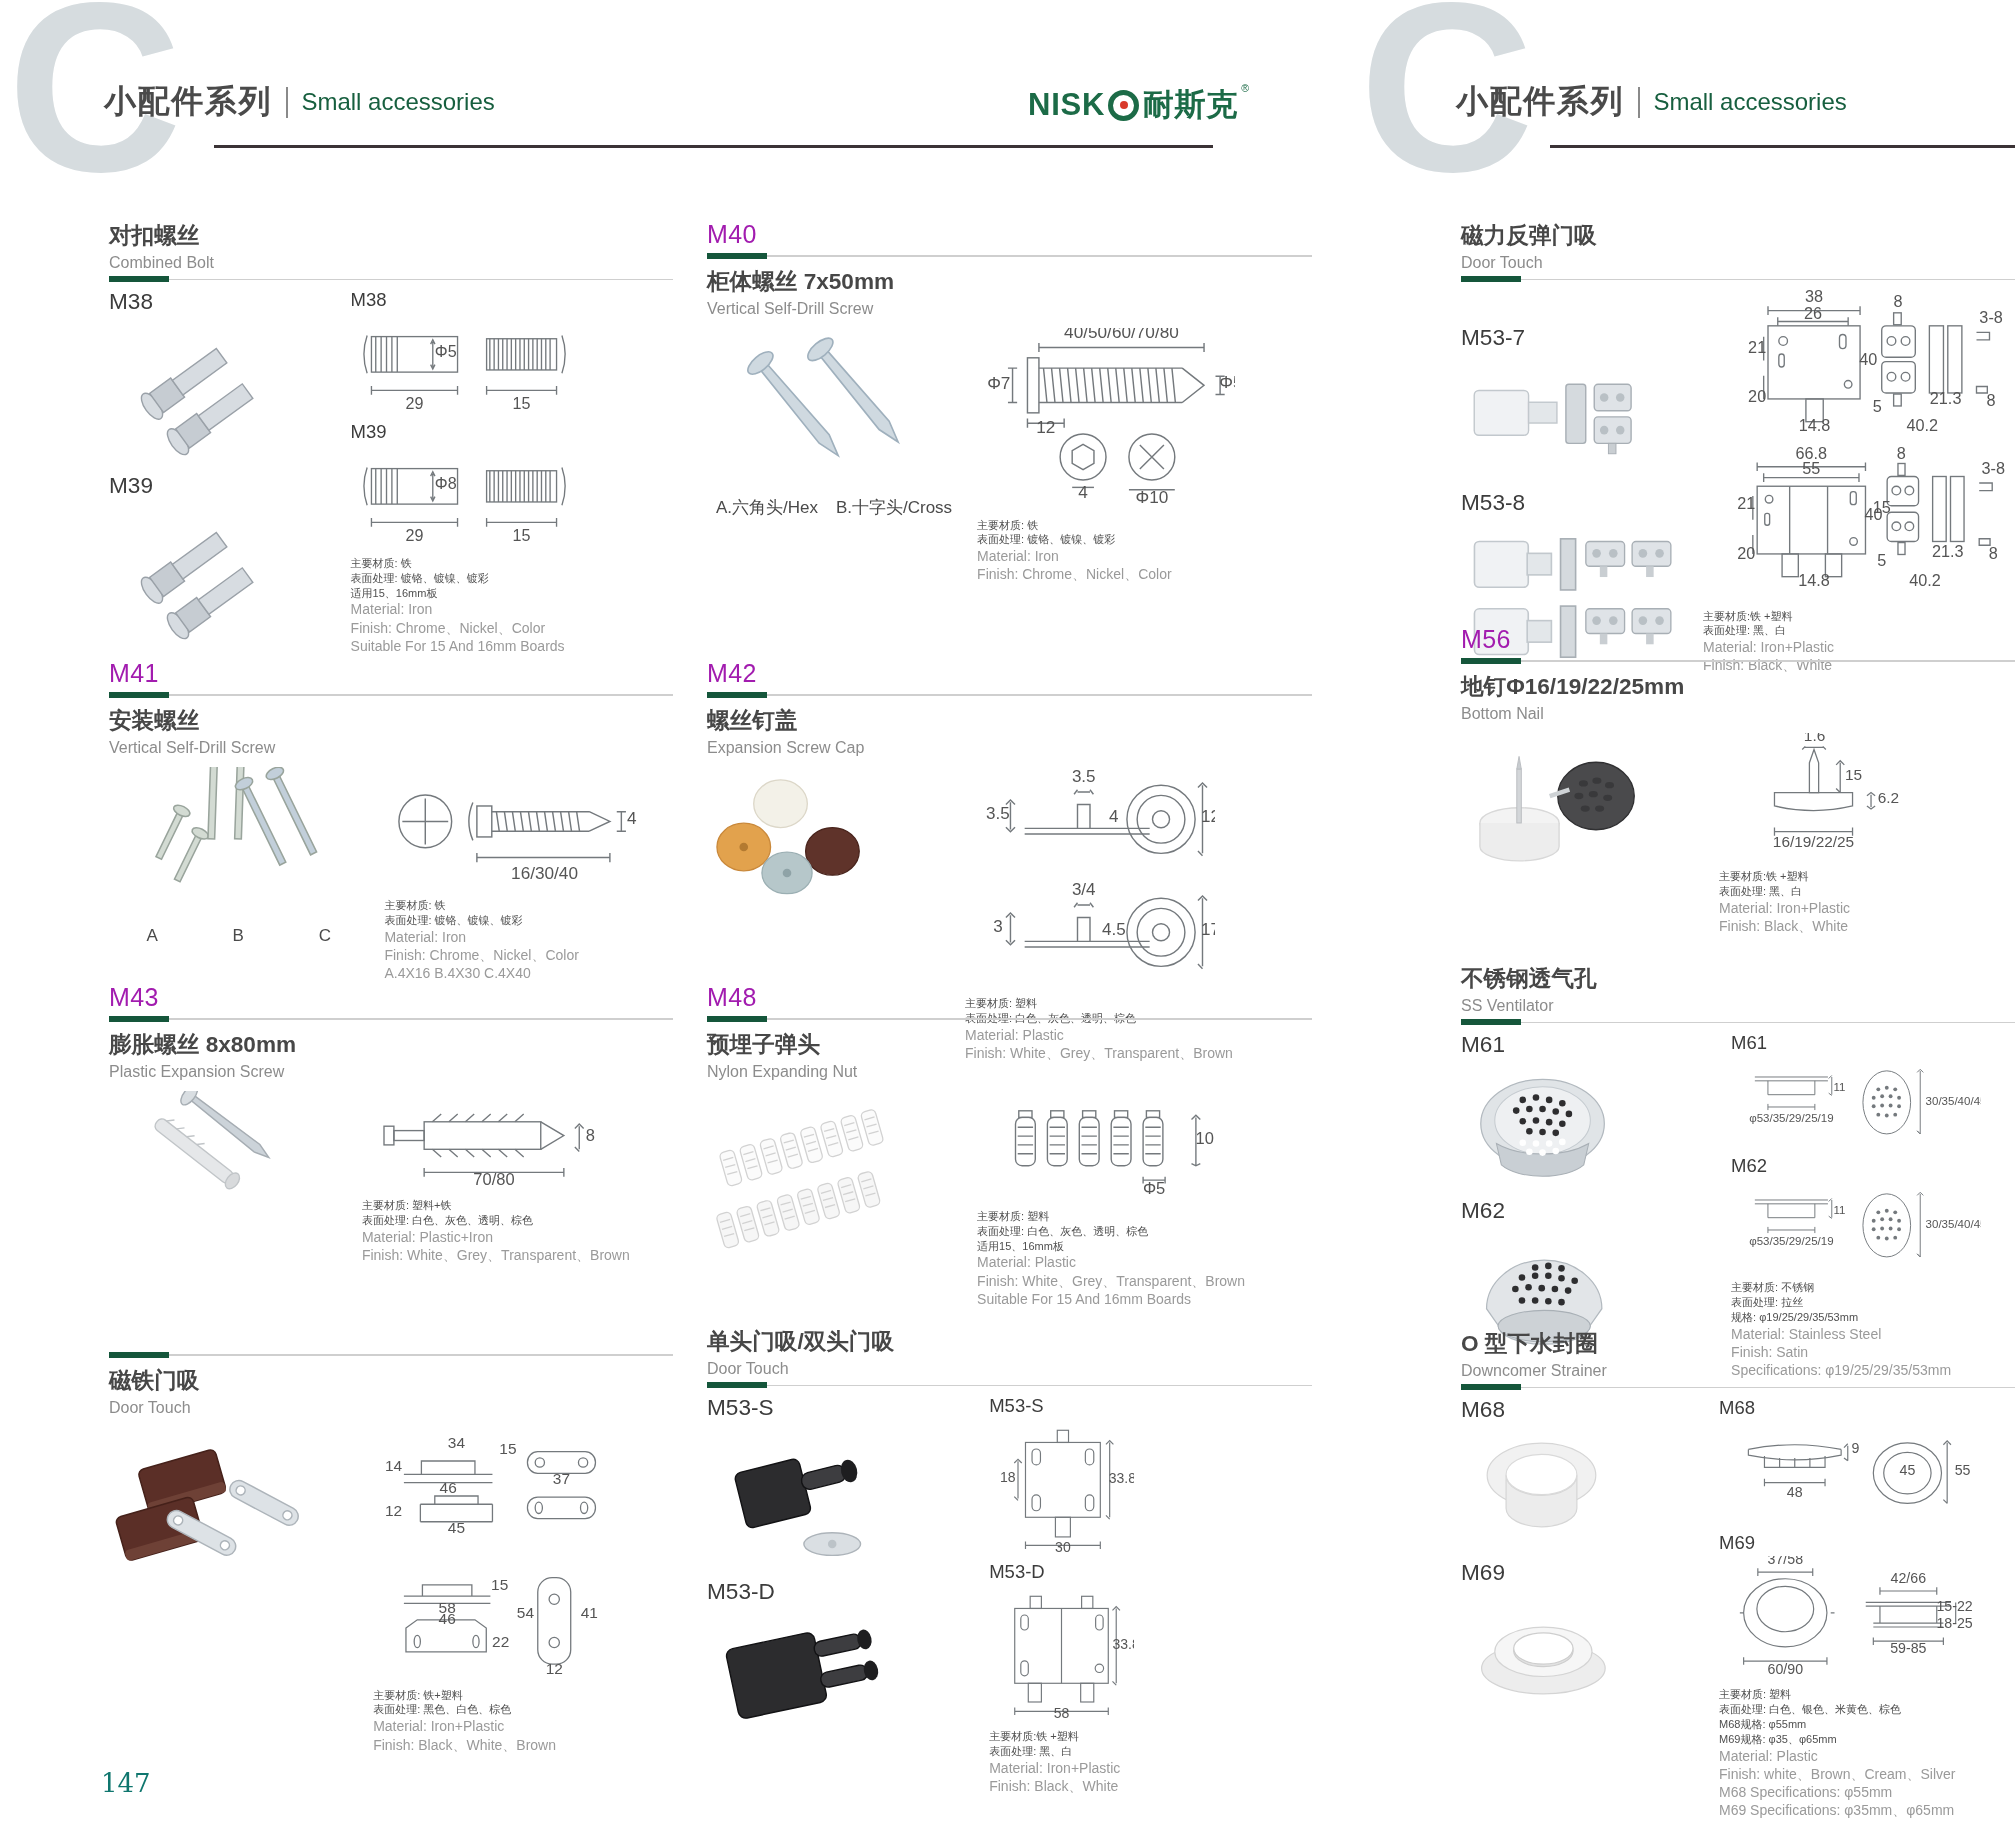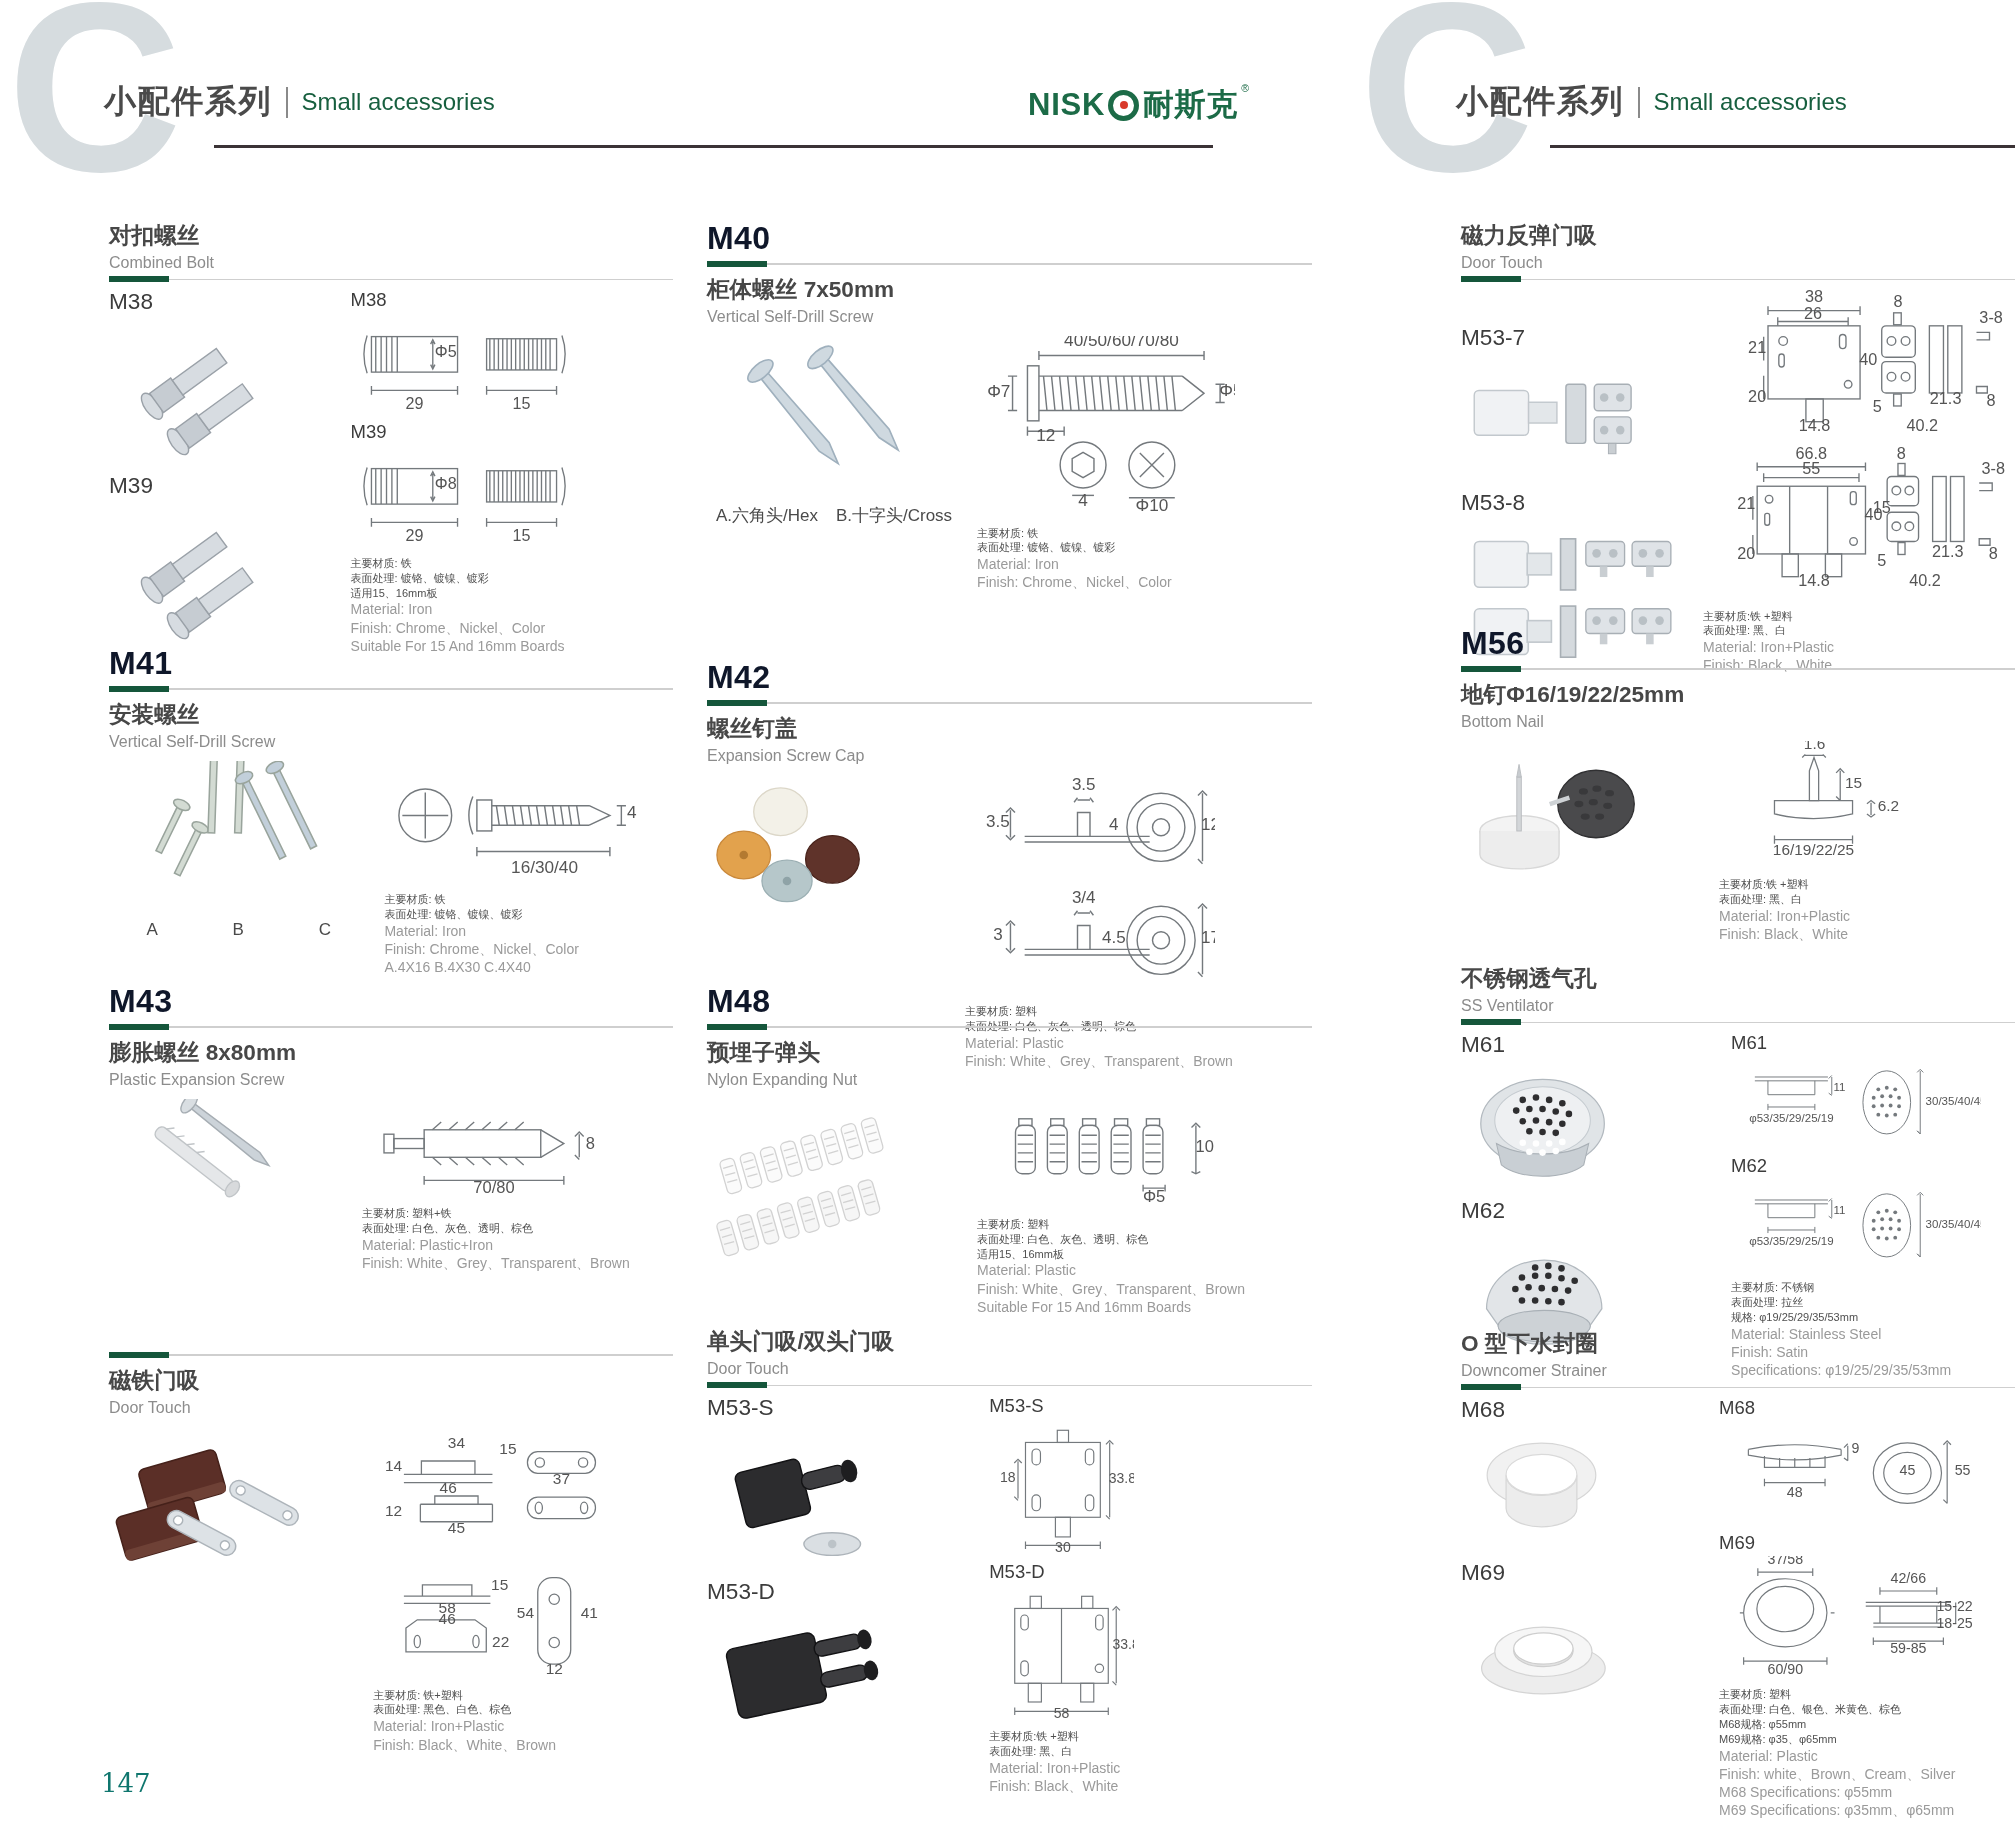--- a/index.html
+++ b/index.html
@@ -19,21 +19,21 @@
   .logo-ring{width:21px;height:21px;border:5.2px solid #1c6b47;border-radius:50%;display:inline-flex;align-items:center;justify-content:center;box-sizing:content-box;}
   .logo-dot{width:8px;height:8px;background:#d93a2b;border-radius:50%;}
   .logo-reg{font-size:10.5px;align-self:flex-start;margin-top:-2.4px;}
   .header-rule{position:absolute;left:214px;top:145px;width:999px;height:3.2px;background:#3b3336;z-index:1;}
   .page[data-page="1"] .header-rule{left:198px;}
   .pageno{position:absolute;top:1768px;font-family:"DejaVu Serif",serif;font-size:26px;color:#0f766e;}
   .pageno.pn-left{left:101px;}
   
   .sections{position:absolute;inset:0;z-index:1;}
   .section{position:absolute;}
-  .sec-code{font-size:32px;font-weight:700;color:#0f172a;letter-spacing:0.4px;}
+  .sec-code{font-size:25px;font-weight:400;color:#a21caf;letter-spacing:0.4px;}
   .sec-rule{position:relative;height:1.2px;background:#cfcfcf;margin:6.4px 0 9.7px;}
   .rule-accent{position:absolute;left:0;top:-2.8px;width:60px;height:6.4px;background:#15563b;}
   .tcn{font-size:22.6px;font-weight:700;color:#474747;margin-bottom:3.2px;}
   .ten{font-size:16px;color:#8c8c8c;margin-bottom:4.8px;}
   .content{display:flex;gap:16px;margin-top:9.7px;}
   .prod-col{flex:0 0 42%;}
   .diag-col{flex:1;min-width:0;}
   .product{margin-bottom:12px;}
   .plabel{font-size:22.6px;color:#3c3c3c;margin-bottom:4px;}
   .art svg{display:block;}
@@ -218,21 +218,21 @@
               </div>
               <div class="specs">
                 <div class="spec-cn">主要材质: 铁</div>
                 <div class="spec-cn">表面处理: 镀铬、镀镍、镀彩</div>
                 <div class="spec-en">Material: Iron</div>
                 <div class="spec-en">Finish: Chrome、Nickel、Color</div>
               </div>
             </div>
           </div>
         </div>
-        <div class="section" style="left: 109px; top: 645px; width: 564px;">
+        <div class="section" style="left: 109px; top: 659px; width: 564px;">
           <div class="sec-code">M41</div>
           <div class="sec-rule">
             <div class="rule-accent"></div>
           </div>
           <div class="tcn">安装螺丝</div>
           <div class="ten">Vertical Self-Drill Screw</div>
           <div class="content">
             <div class="prod-col" style="flex: 0 0 46%;">
               <div class="product">
                 <div class="art">

